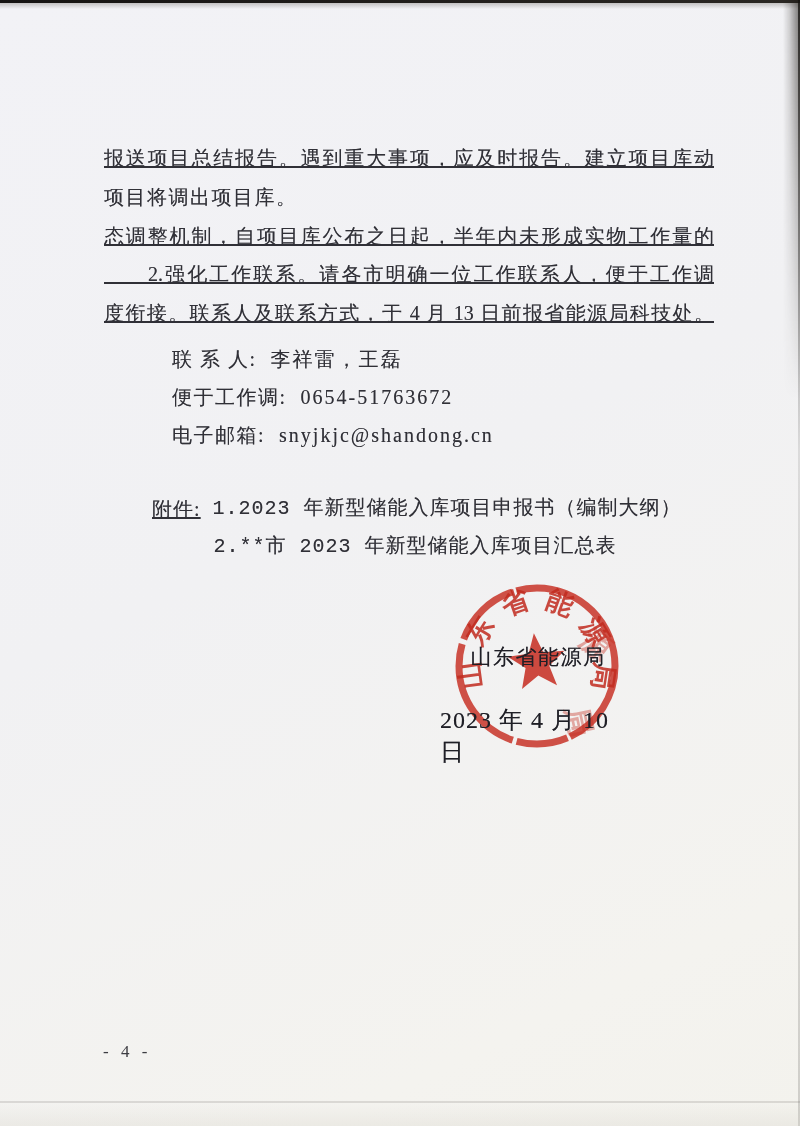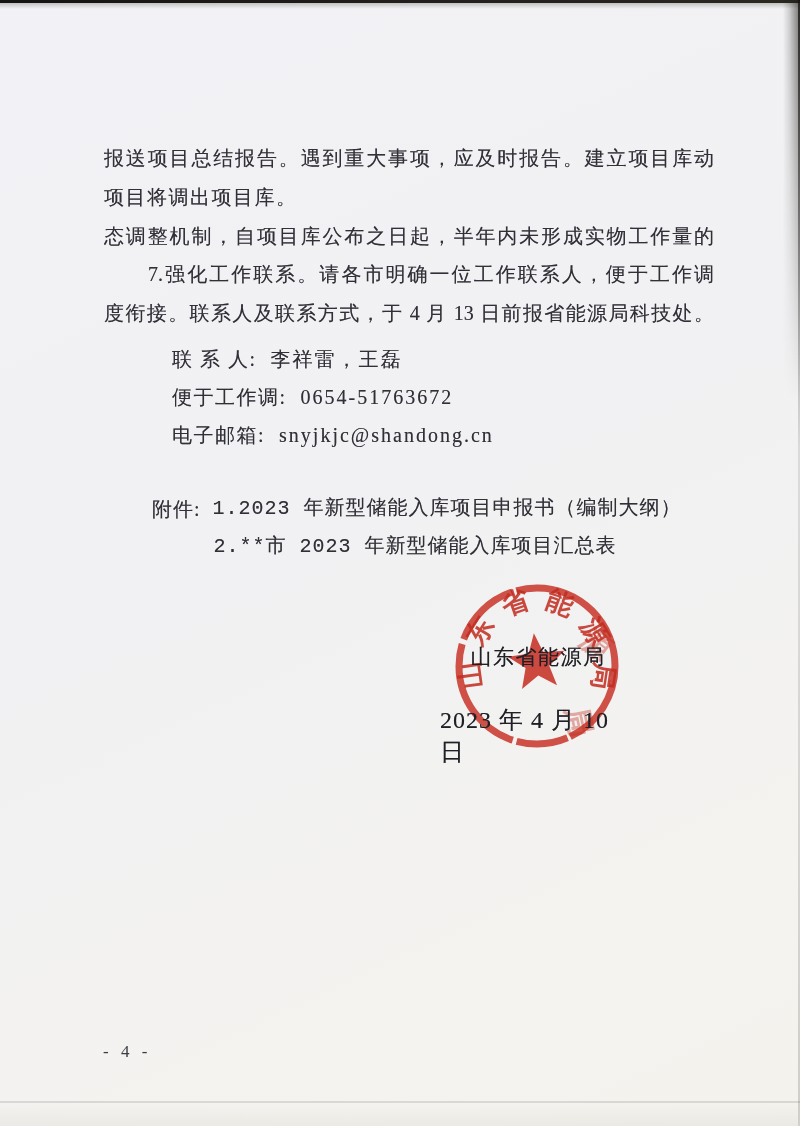--- a/index.html
+++ b/index.html
@@ -38,31 +38,31 @@
   }
   .edge-bottom-glow {
     position: absolute; left: 0; right: 0; bottom: 0; height: 23px;
     background: linear-gradient(to top, rgba(215,212,203,0.30), rgba(215,212,203,0));
   }
 
   .body-block { position: absolute; font-size: 20px; color: #303037;
                 text-shadow: 0 0 0.5px rgba(45,45,52,0.45); }
   .line { height: 38.8px; line-height: 38.8px; white-space: nowrap; }
   .jfull { text-align: justify; text-align-last: justify; white-space: normal;
-           overflow: hidden; }
+           overflow: hidden; text-decoration: underline; }
   .para1 { left: 104px; top: 139px; width: 610px; }
   .para2 { left: 104px; top: 255px; width: 610px; }
 
   .contacts { left: 152px; top: 340px; }
   .contact-line { height: 38.2px; line-height: 38.2px; letter-spacing: 1.5px; margin-left: 20px; }
   .contact-label { letter-spacing: 1.5px; }
   .contact-value { margin-left: 14px; letter-spacing: 2px; }
 
   .attachments { left: 152px; top: 490px; display: flex; }
-  .attach-label { line-height: 38.2px; letter-spacing: 1px; }
+  .attach-label { line-height: 38.2px; letter-spacing: 1px; text-decoration: underline; }
   .attach-items { margin-left: 12px; }
   .attach-item { height: 38.2px; line-height: 38.2px; letter-spacing: 1px; font-family: Liberation Mono, monospace; }
   .attach-item:nth-child(2) { margin-left: 1px; }
 
   .seal-wrap { position: absolute; left: 442px; top: 571px; width: 190px; height: 190px; }
 
   .sig-agency { left: 448px; top: 643px; width: 180px; text-align: center;
                 font-size: 21px; letter-spacing: 1.5px; color: #1f1f26; z-index: 5; }
   .sig-date { left: 440px; top: 704px; width: 180px; 
               font-size: 24px; letter-spacing: 1px; color: #1f1f26; z-index: 5; }
@@ -83,21 +83,21 @@
   <div class="edge-bottom-line"></div>
   <div class="edge-bottom-glow"></div>
 
   <div class="body-block para1">
     <div class="line jfull">报送项目总结报告。遇到重大事项，应及时报告。建立项目库动</div>
     <div class="line" style="letter-spacing:1.5px;">项目将调出项目库。</div>
     <div class="line jfull">态调整机制，自项目库公布之日起，半年内未形成实物工作量的</div>
   </div>
 
   <div class="body-block para2">
-    <div class="line jfull">　　7.强化工作联系。请各市明确一位工作联系人，便于工作调</div>
+    <div class="line jfull">　　2.强化工作联系。请各市明确一位工作联系人，便于工作调</div>
     <div class="line jfull">度衔接。联系人及联系方式，于 4 月 13 日前报省能源局科技处。</div>
   </div>
 
   <div class="body-block contacts">
     <div class="contact-line">
       <span class="contact-label">联 系 人:</span><span class="contact-value">李祥雷，王磊</span>
     </div>
     <div class="contact-line">
       <span class="contact-label">便于工作调:</span><span class="contact-value">0654-51763672</span>
     </div>

